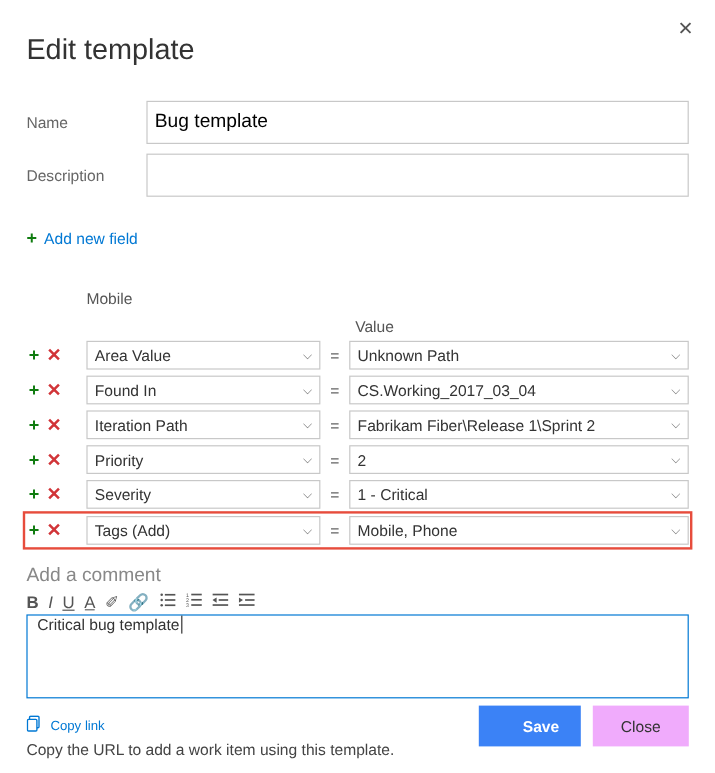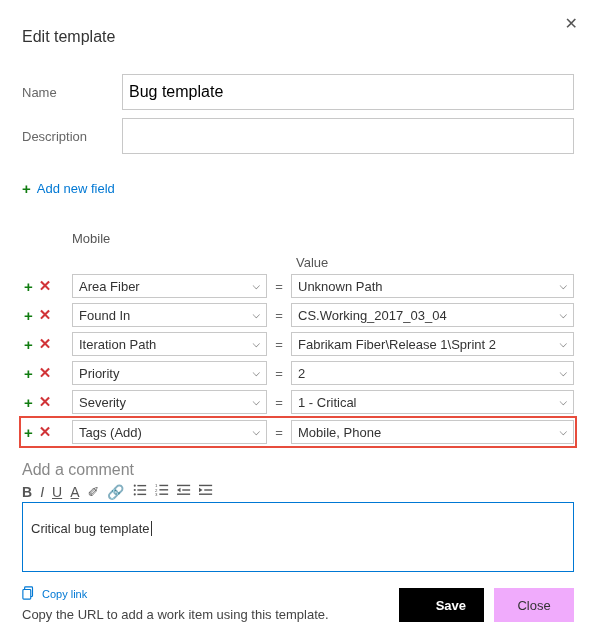--- a/index.html
+++ b/index.html
@@ -15,21 +15,21 @@
     }
     .close-x {
       position: absolute;
       top: 14px;
       right: 18px;
       font-size: 16px;
       color: #555;
       cursor: pointer;
     }
     h1.title {
-      font-size: 16px;
+      font-size: 24px;
       font-weight: 400;
       color: #333;
       margin-bottom: 28px;
       margin-top: 8px;
     }
     .form-row {
       display: flex;
       align-items: center;
       margin-bottom: 8px;
     }
@@ -115,21 +115,21 @@
       gap: 8px;
       align-items: center;
       margin-bottom: 2px;
       color: #555;
       font-size: 14px;
     }
     .toolbar span { cursor: pointer; }
     .comment-box {
       border: 1px solid #0078d4;
       height: 70px;
-      padding: 18px 8px;
+      padding: 0 8px;
       font-size: 13px;
       position: relative;
     }
     .comment-box .caret {
       display: inline-block;
       width: 1px;
       height: 15px;
       background: #333;
       vertical-align: text-bottom;
       margin-left: 1px;
@@ -156,21 +156,21 @@
       gap: 10px;
     }
     .btn {
       min-width: 80px;
       height: 34px;
       border: none;
       font-size: 13px;
       cursor: pointer;
       padding: 0 18px;
     }
-    .btn-primary { background: #000000; color: #fff; font-weight: 600; padding-left: 37px; }
+    .btn-primary { background: #3b82f6; color: #fff; font-weight: 600; padding-left: 37px; }
     .btn-secondary { background: #f0abfc; color: #333; }
     .icon-svg { width: 14px; height: 14px; display: inline-block; }
   </style>
 </head>
 <body>
 
 
 
 <div class="close-x">✕</div>
 
@@ -198,21 +198,21 @@
   <div class="col-value">Value</div>
 </div>
 
 <div class="field-rows" id="field-rows">
     <div class="field-row">
       <div class="actions">
         <span class="plus">+</span>
         <span class="del">✕</span>
       </div>
       <div class="sel field-sel">
-        <span>Area Fiber</span>
+        <span>Area Value</span>
         <span class="chev">⌵</span>
       </div>
       <div class="eq">=</div>
       <div class="sel value-sel">
         <span>Unknown Path</span>
         <span class="chev">⌵</span>
       </div>
     </div>
     <div class="field-row">
       <div class="actions">

